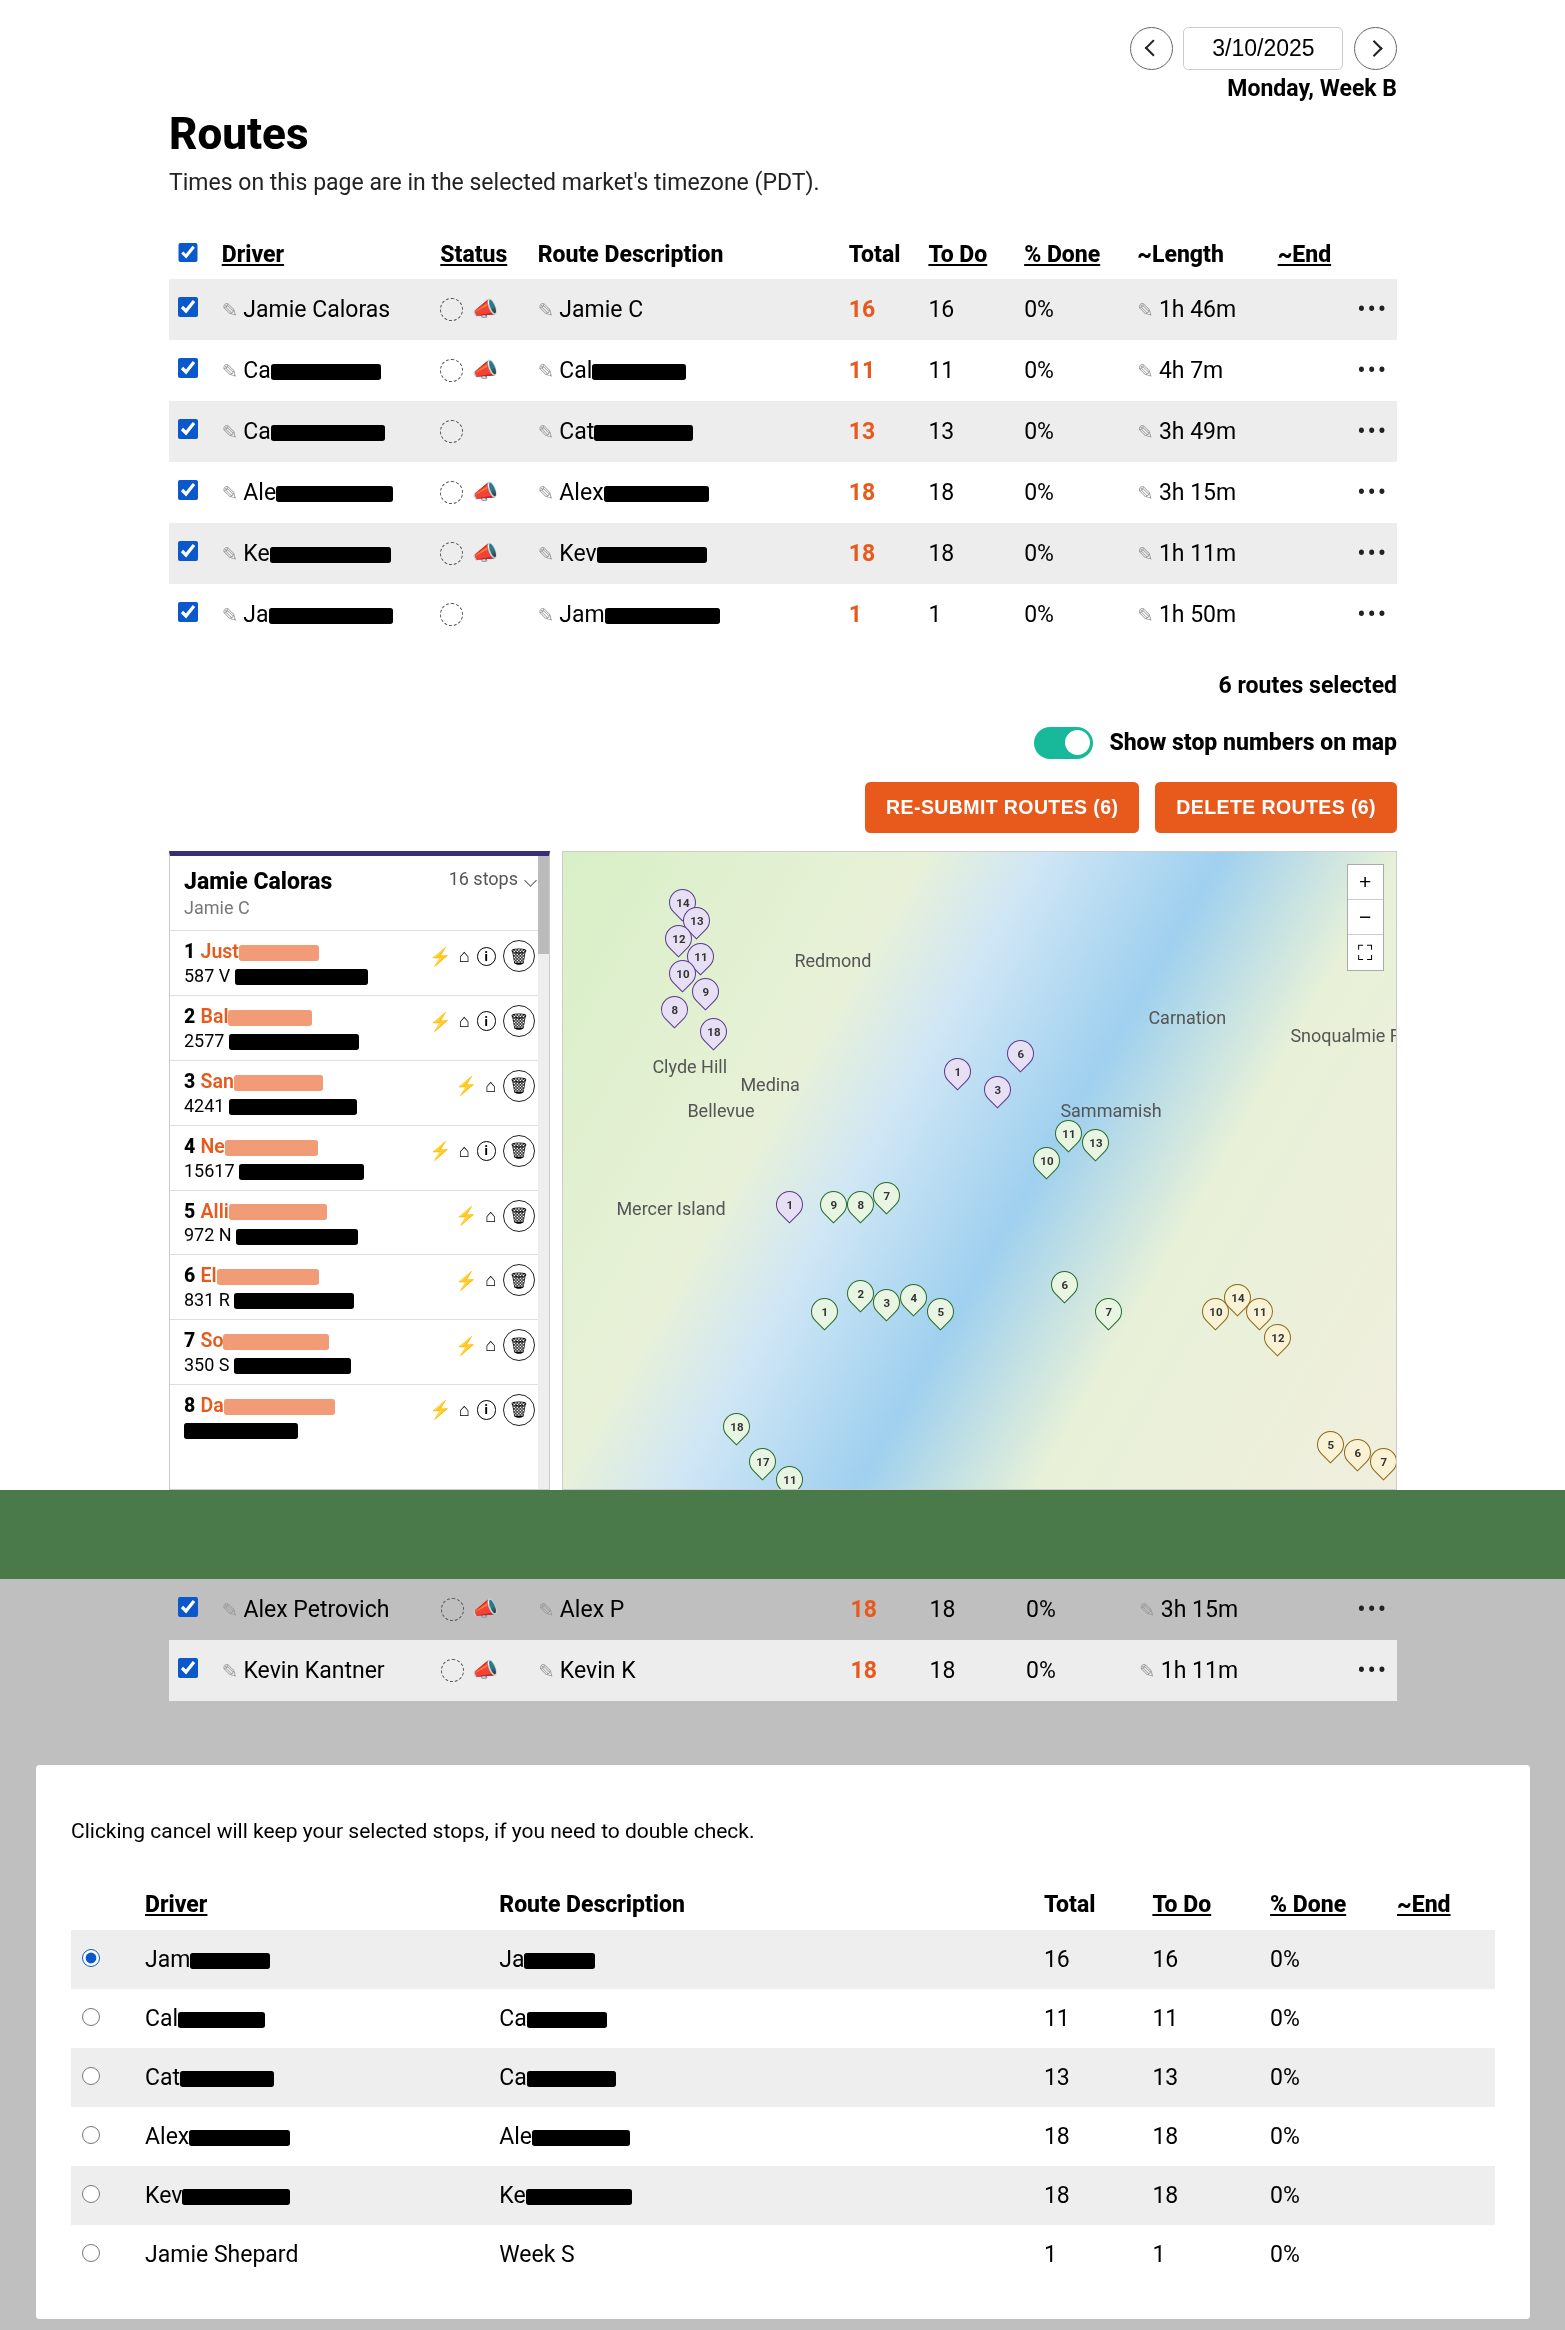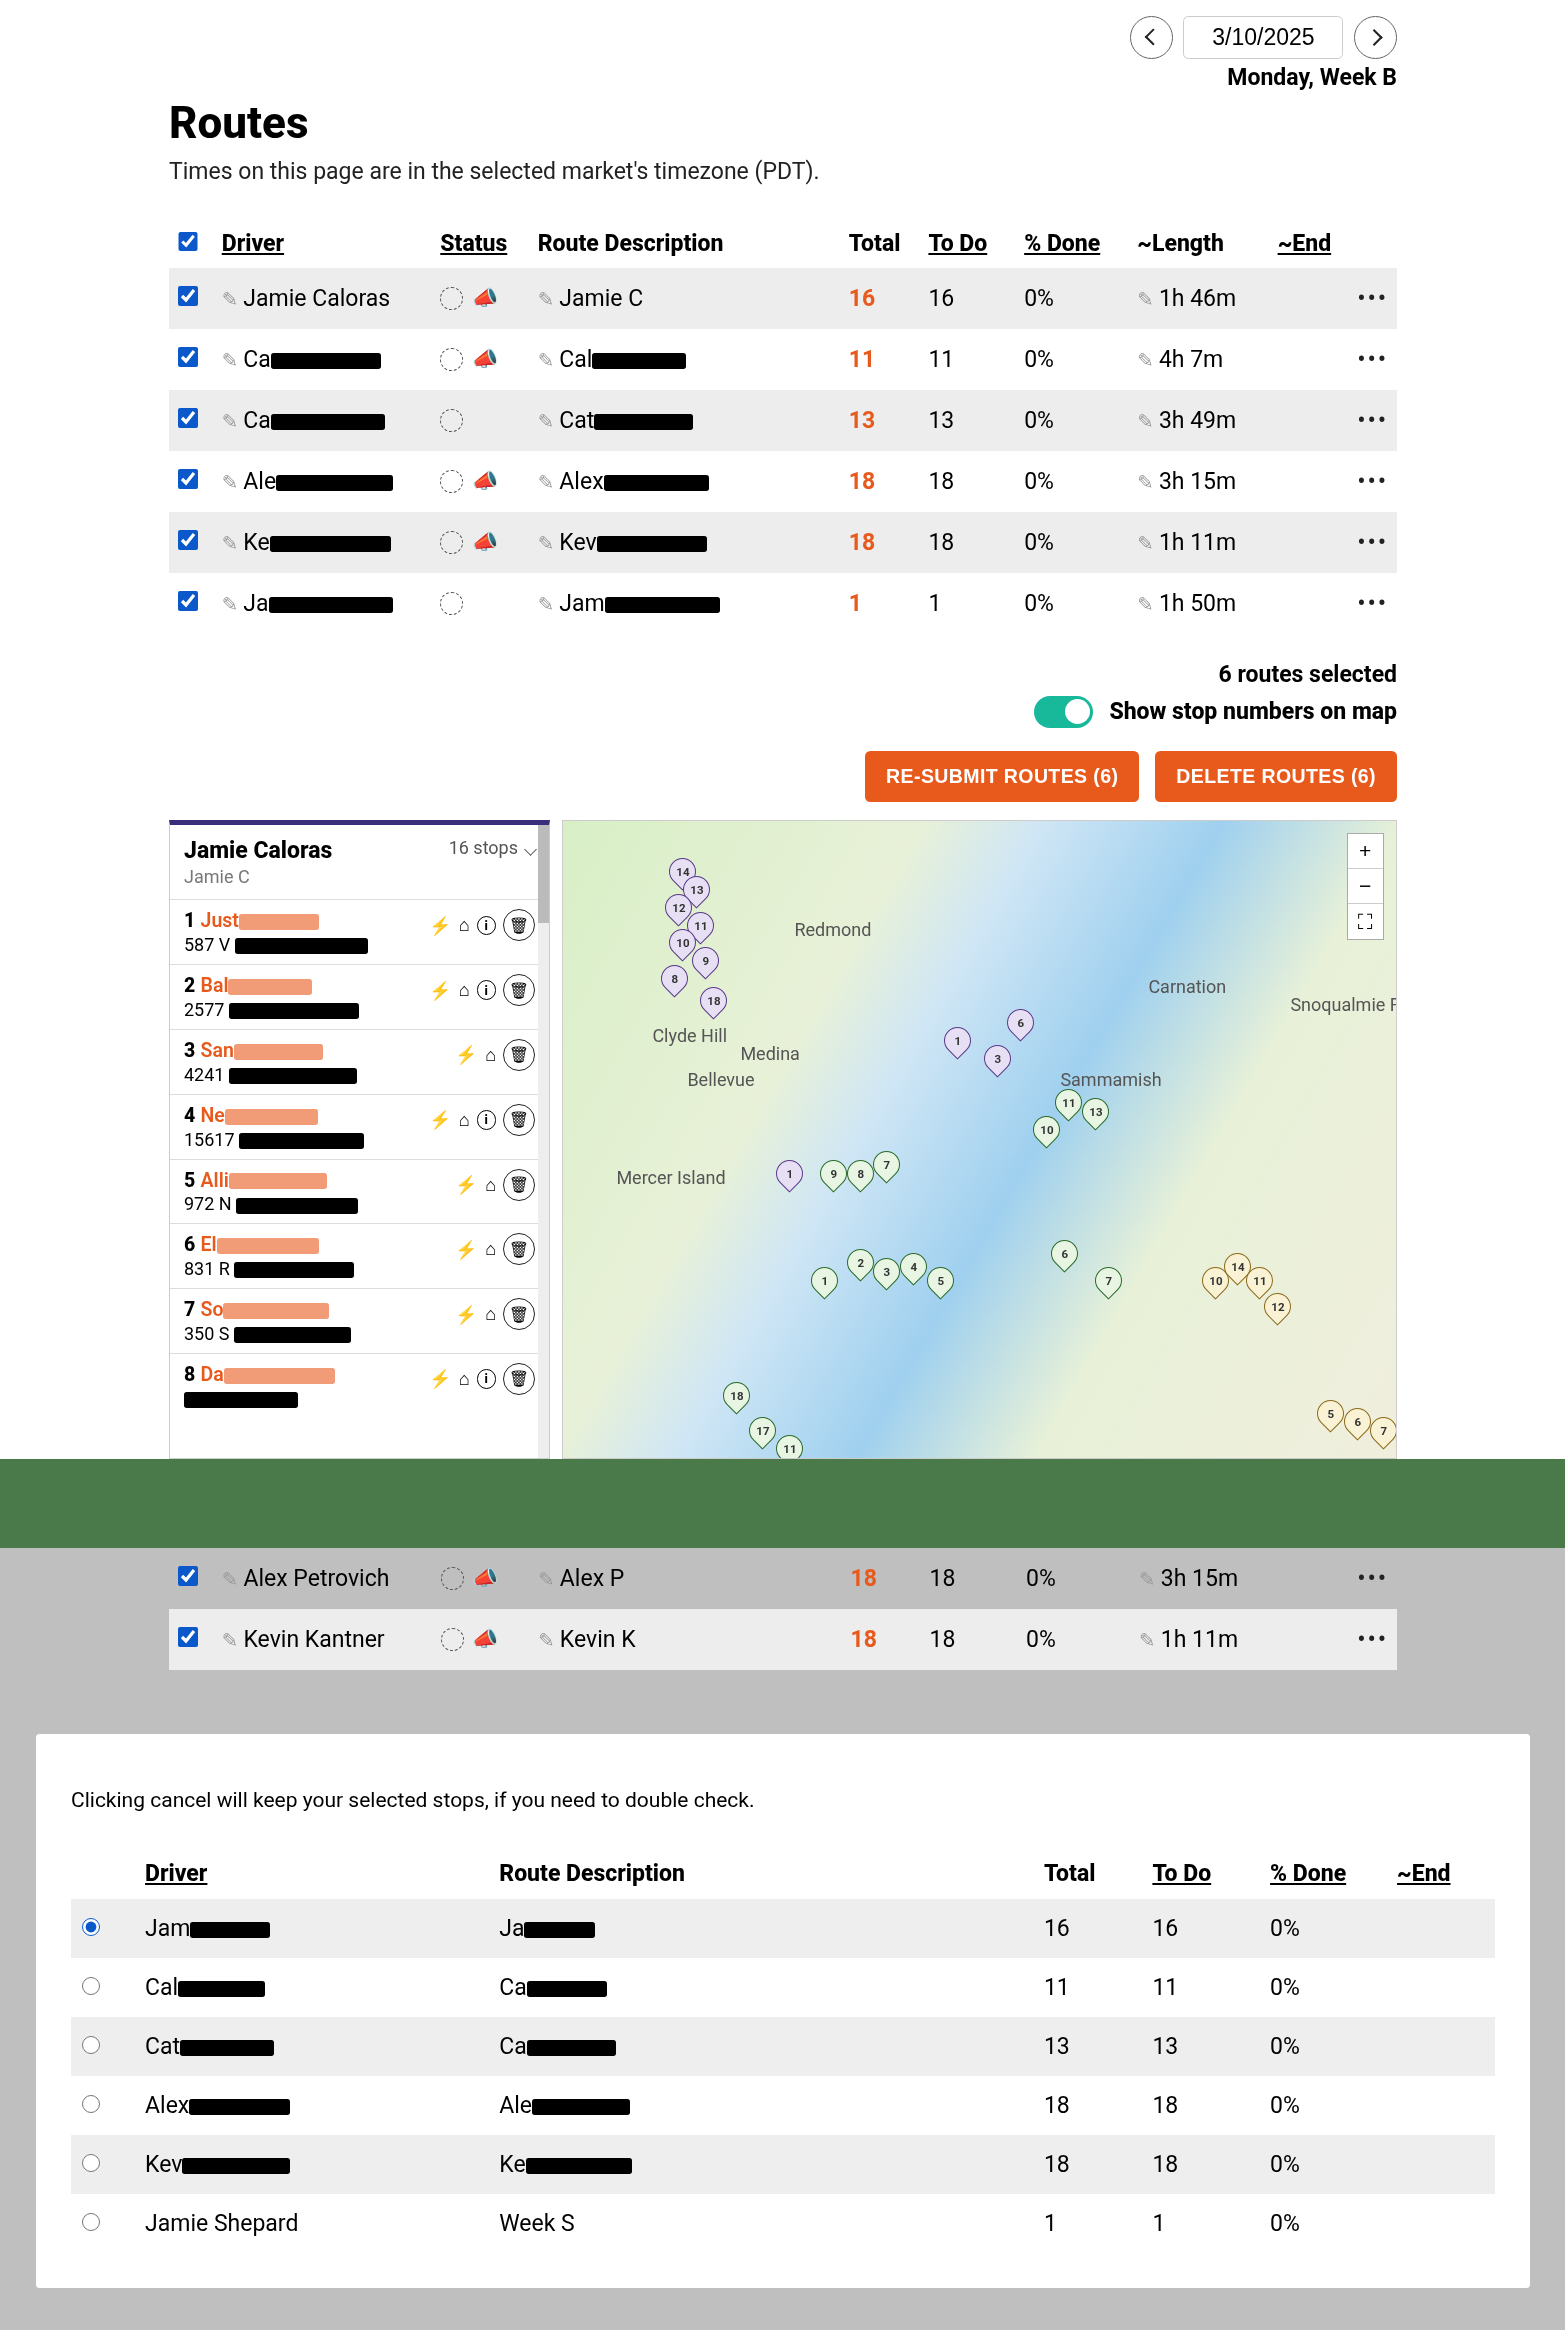--- a/index.html
+++ b/index.html
@@ -1,19 +1,19 @@
 <!DOCTYPE html>
 <html style="font-size:14px"><head>
 <meta charset="utf-8">
 <style>
   * { box-sizing: border-box; margin: 0; padding: 0; }
   body { font-family: -apple-system, BlinkMacSystemFont, "Segoe UI", Roboto, Helvetica, Arial, sans-serif; font-size: 23px; color: #000; background: #fff; width: 1566px; }
   .wrap { width: 1566px; }
   .section1 { padding: 0 169px 0 169px; }
-  .topbar { display: flex; justify-content: flex-end; align-items: center; gap: 10.6px; padding-top: 16px; }
+  .topbar { display: flex; justify-content: flex-end; align-items: center; gap: 10.6px; padding-top: 27px; }
   .date-nav { display: flex; align-items: center; gap: 10.6px; }
   .circbtn { width: 43px; height: 43px; border: 1.8px solid #666; border-radius: 50%; background: #fff; display: flex; align-items: center; justify-content: center; cursor: pointer; }
   .chev { width: 12.4px; height: 12.4px; border-left: 2.7px solid #222; border-bottom: 2.7px solid #222; }
   .chev.left { transform: rotate(45deg); margin-left:3.5px;}
   .chev.right { transform: rotate(-135deg); margin-right:3.5px;}
   .dateinput { border: 1.8px solid #ccc; border-radius: 5.3px; padding: 7px 12.4px; font-size: 23px; width: 160px; text-align: center; }
   .daylabel { text-align: right; font-weight: 700; margin-top: 5.3px; }
   h1 { font-size: 44px; font-weight: 800; margin-top: 5.3px; }
   .subt { margin-top: 9px; color: #222; }
   table.routes { width: 100%; border-collapse: collapse; margin-top: 35px; }
@@ -23,21 +23,21 @@
   table.routes tr.data.alt { background: #ededed; }
   .chk { width: 19.5px; height: 19.5px; accent-color: #0a58ca; }
   .pencil { color:#999; display:inline-block; margin-right:5.3px; font-size:19.5px;}
   .status-icons { display:flex; gap:9px; align-items:center; }
   .dashcircle { width:23px; height:23px; border:1.8px dashed #555; border-radius:50%; }
   .megaphone { color:#1e88ff; font-size:21px;}
   .orange { color:#e8591c; font-weight:700;}
   .kebab { font-size:25px; letter-spacing:1.8px; color:#222; cursor:pointer;}
   .redact { display:inline-block; background:#000; border-radius:2.7px; height:16px; vertical-align:middle;}
   .footer1 { text-align:right; margin-top:27px; font-weight:700;}
-  .togglerow { display:flex; justify-content:flex-end; align-items:center; gap:16px; margin-top:8px;}
+  .togglerow { display:flex; justify-content:flex-end; align-items:center; gap:16px; margin-top:28px;}
   .toggle { width:59px; height:32px; background:#18b99a; border-radius:18px; position:relative; cursor:pointer;}
   .toggle::after { content:""; position:absolute; right:3.5px; top:3.5px; width:25px; height:25px; background:#fff; border-radius:50%;}
   .btnrow { display:flex; justify-content:flex-end; gap:16px; margin-top:23px;}
   .btn { background:#e8591c; color:#fff; border:none; border-radius:5.3px; padding:14px 21px; font-size:19.5px; font-weight:700; cursor:pointer; letter-spacing:0.4px;}
   .maprow { display:flex; gap:12.4px; margin-top:18px;}
   .stops-panel { width:381px; border:0.9px solid #ccc; border-top:5.3px solid #3a2d7a; background:#fff; height:639px; overflow:hidden; position:relative;}
   .sp-scroll { position:absolute; top:0; right:0; bottom:0; width:10.6px; background:#eee;}
   .sp-thumb { position:absolute; top:0; right:0; width:10.6px; height:98px; background:#bbb;}
   .sp-head { padding:12.4px 14px; }
   .sp-head .nm { font-weight:800; font-size:23px;}

